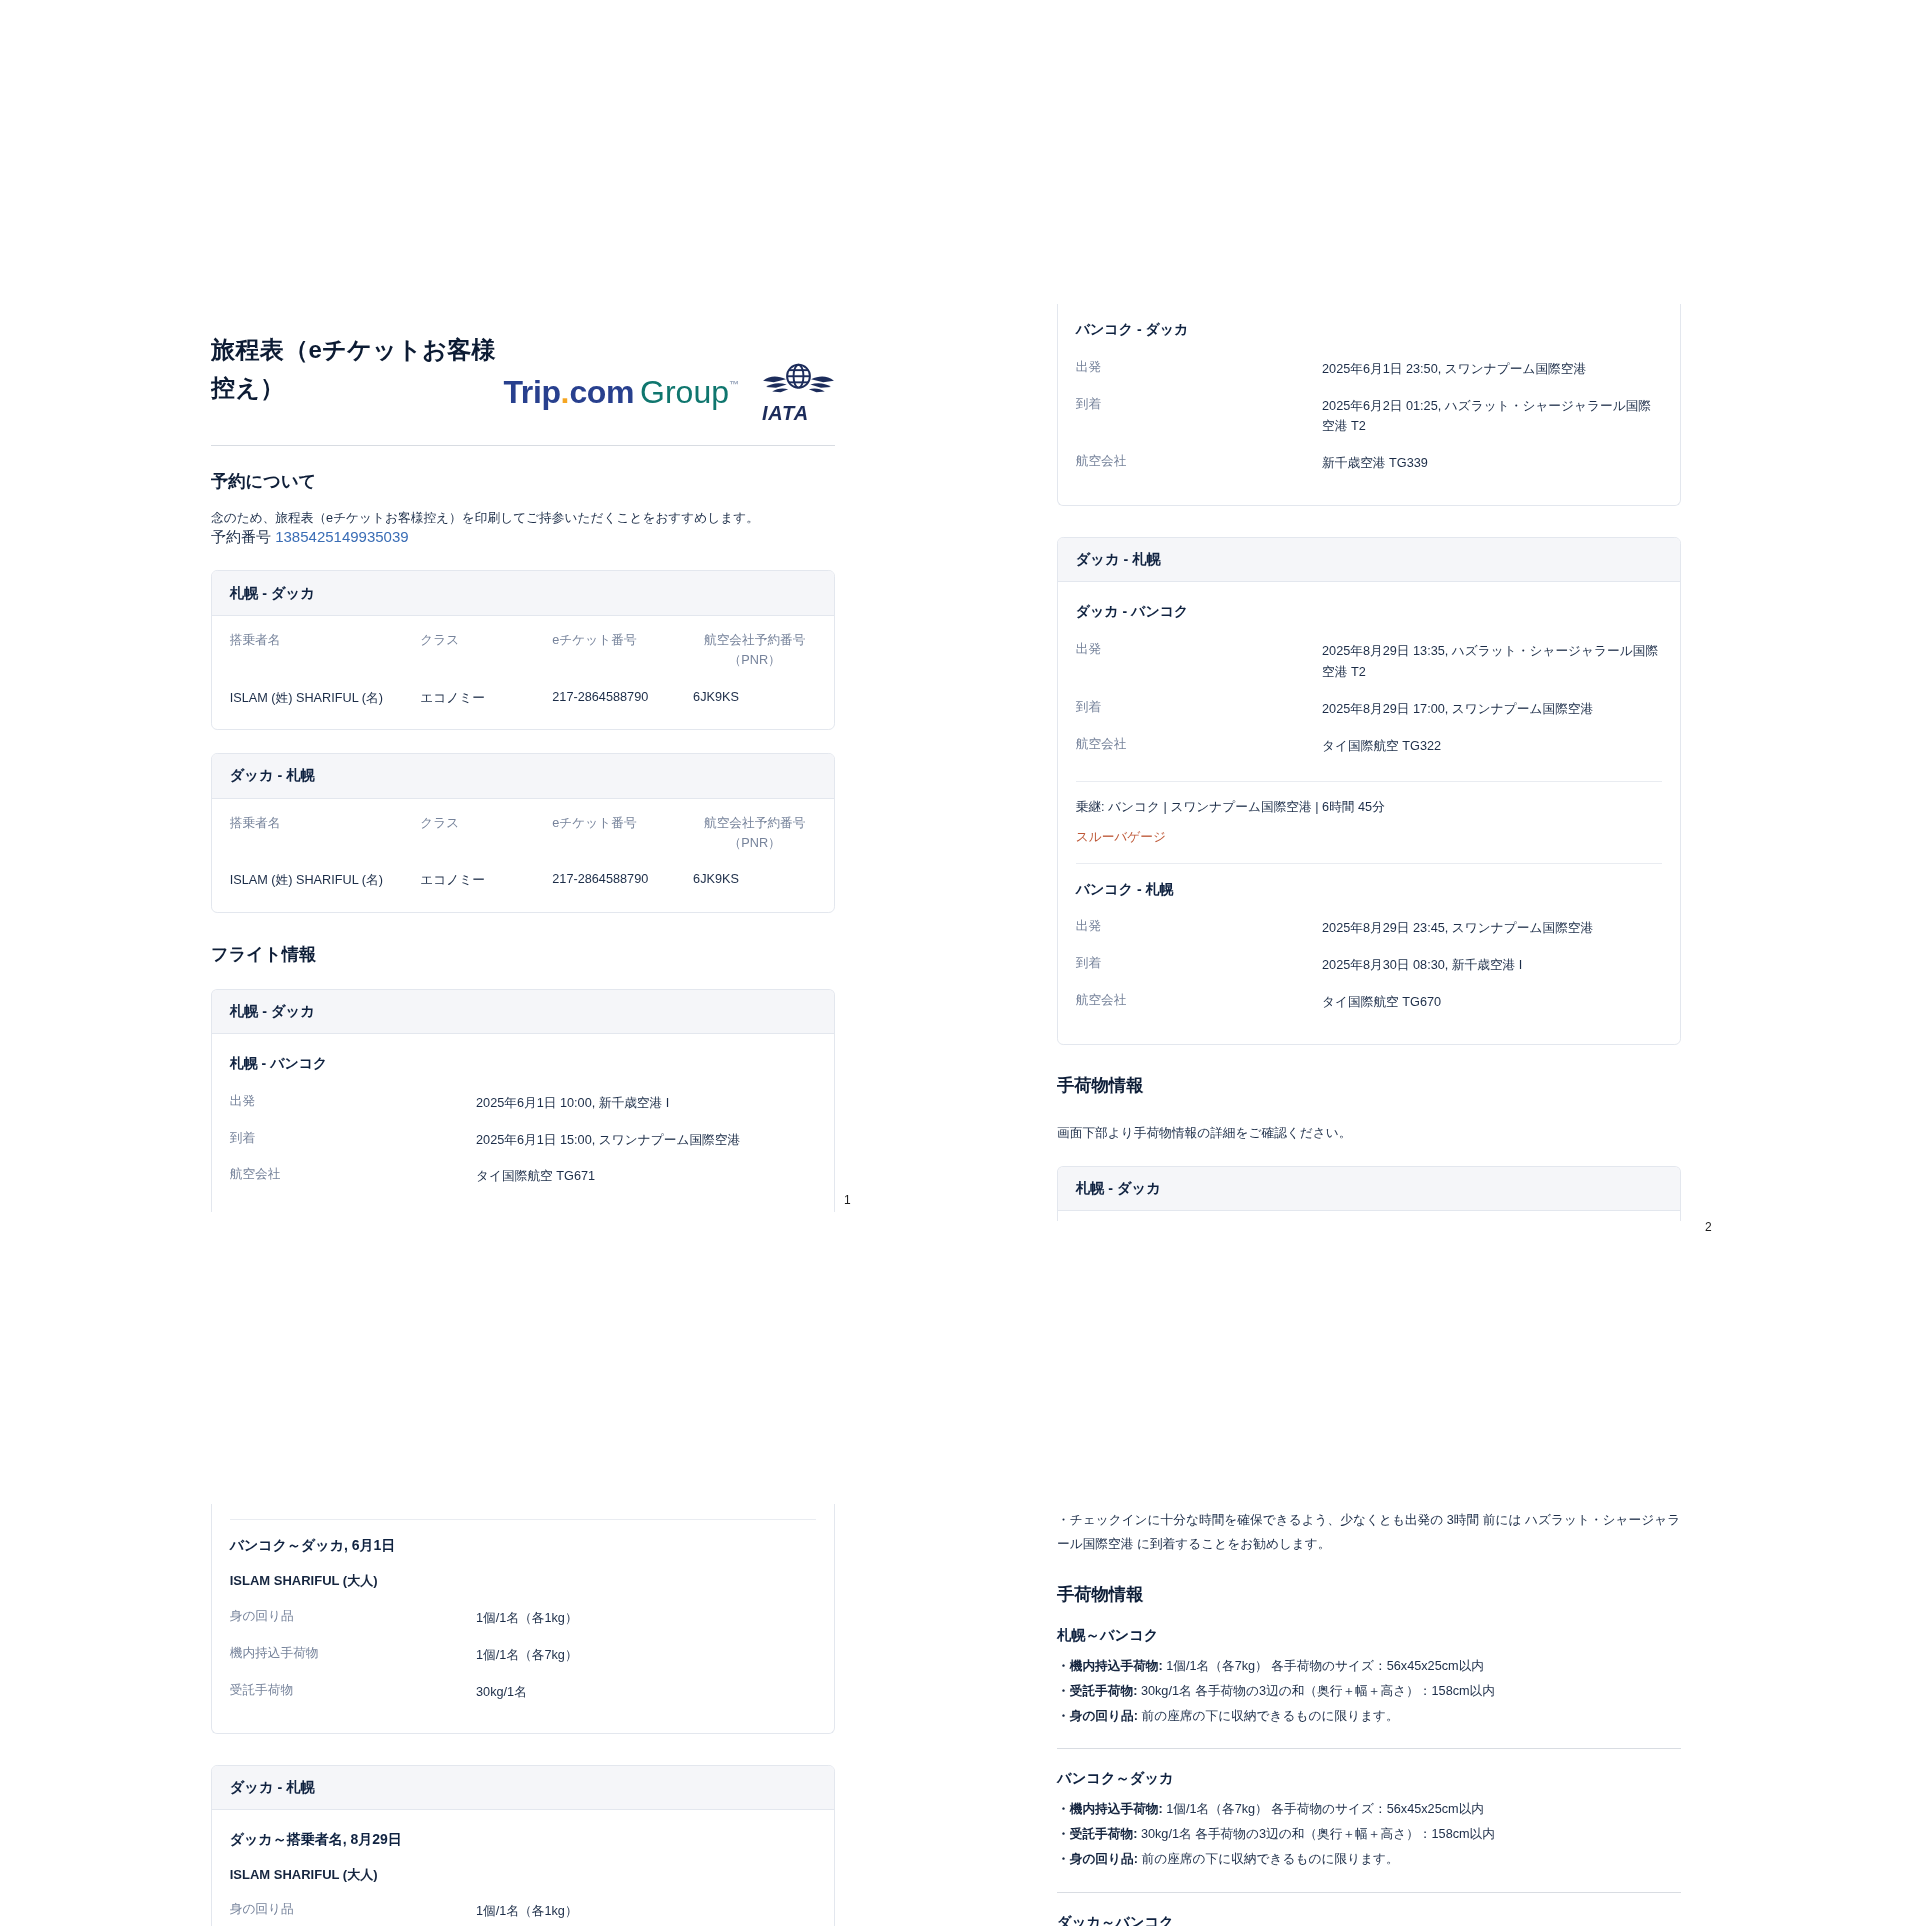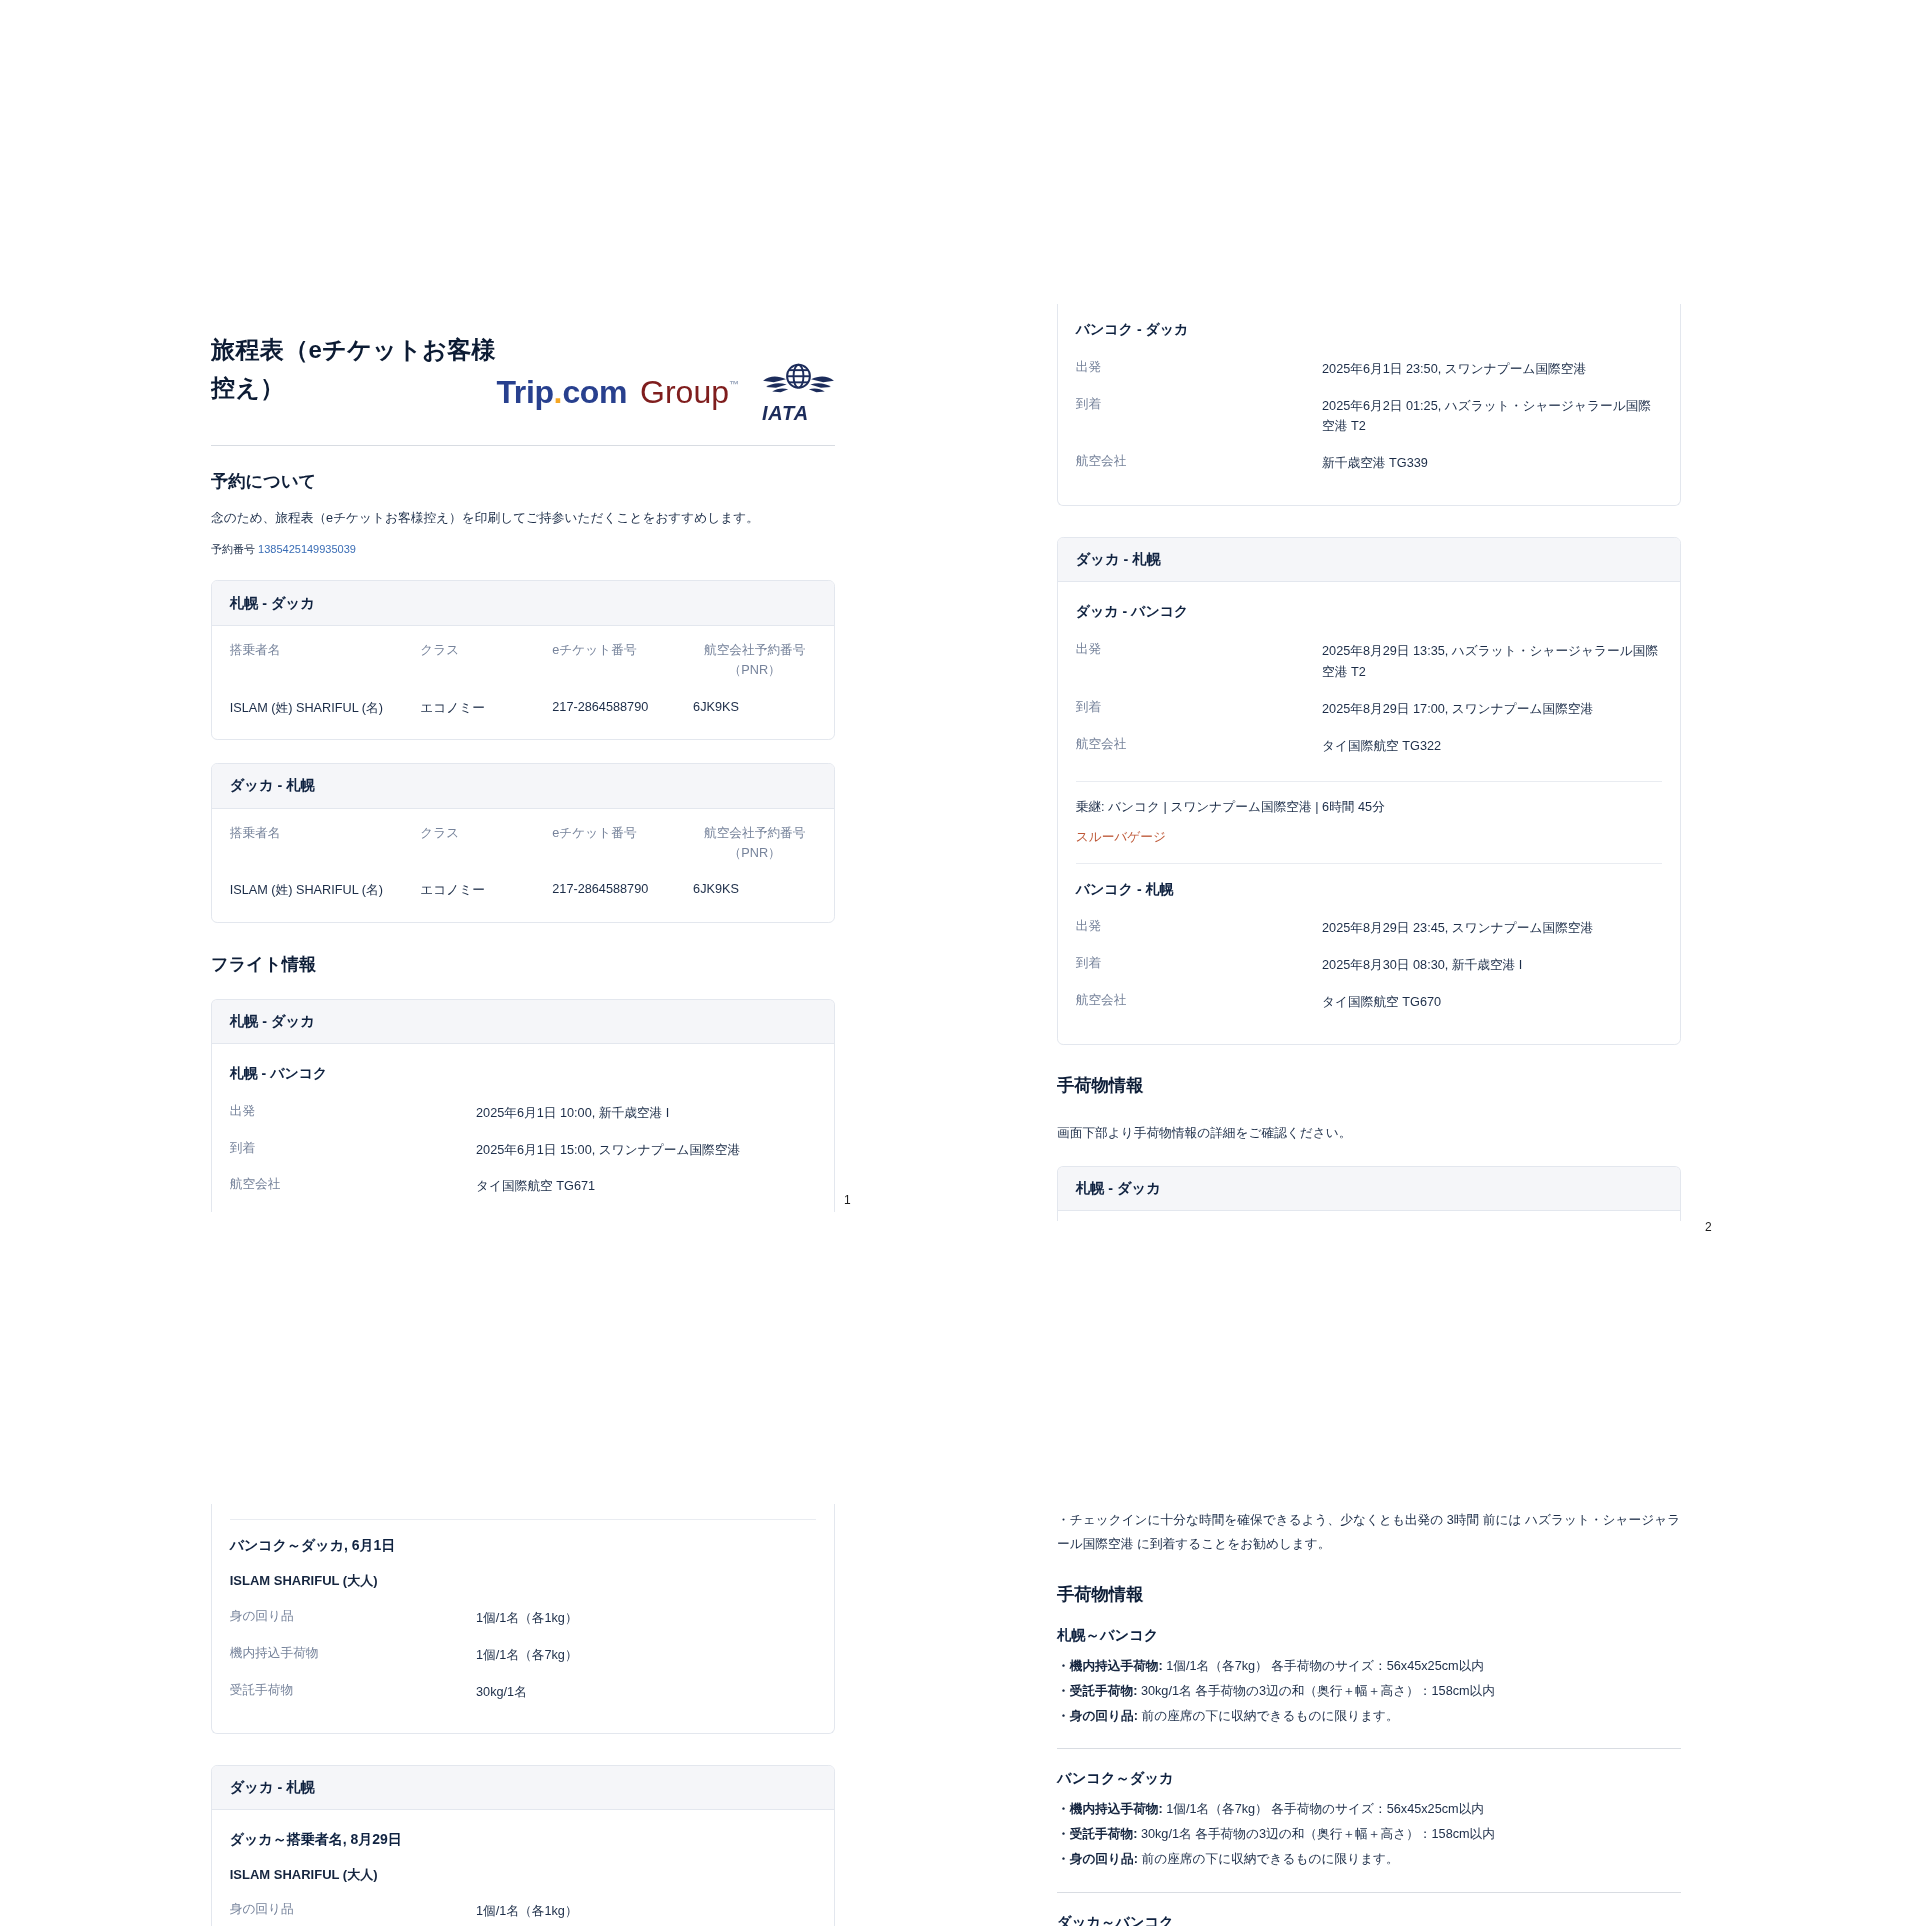--- a/index.html
+++ b/index.html
@@ -36,31 +36,31 @@
   
   .doc-header{display:flex;align-items:flex-start;padding-top:10.8px;}
   h1.title{
     width:358px;font-size:24px;line-height:1.58;font-weight:bold;color:#0c1b33;
     letter-spacing:0.4px;
   }
   .logos{flex:1;display:flex;justify-content:flex-end;align-items:center;gap:23px;margin-top:30px;}
   .trip-logo{white-space:nowrap;font-weight:bold;}
   .trip-logo .t-blue{font-size:32px;color:#28408e;letter-spacing:-0.4px;}
   .trip-logo .t-dot{font-size:32px;color:#f5a623;}
-  .trip-logo .t-group{font-size:32px;color:#7f1d1d;font-weight:400;margin-left:13px;}
+  .trip-logo .t-group{font-size:32px;color:#0f766e;font-weight:400;margin-left:6px;}
   .trip-logo .t-tm{font-size:10px;color:#9aa7bd;vertical-align:14.6px;}
   .iata-logo{display:flex;flex-direction:column;align-items:flex-start;width:73px;}
   .iata-logo svg{display:block;}
   .iata-text{font-size:20px;font-weight:bold;font-style:italic;color:#1c2c5b;letter-spacing:0.8px;margin-top:0.8px;}
 
   hr.rule{border:none;border-top:1.5px solid var(--ruleline);margin-top:20px;}
 
   h2.sec{font-size:17.3px;font-weight:bold;color:#0e1e38;margin:23px 0 0;}
   p.note{font-size:12.7px;line-height:1.6;margin:15.4px 0 0;color:var(--text);}
-  p.bkno{font-size:11px;margin:14px 0 0;color:var(--text);}
+  p.bkno{font-size:15px;margin:0 0 0;color:var(--text);}
   p.bkno .num{color:var(--blue);}
 
   
   .card{border:1.2px solid var(--border);border-radius:6.2px;background:#fff;}
   .card-header{
     background:var(--headerbg);border-bottom:1.2px solid var(--border);
     border-radius:5px 5px 0 0;padding:12.3px 17.7px;
     font-size:14.3px;font-weight:bold;color:var(--navy);
   }
   .card-body{padding:15.4px 17.7px 22.3px;}

